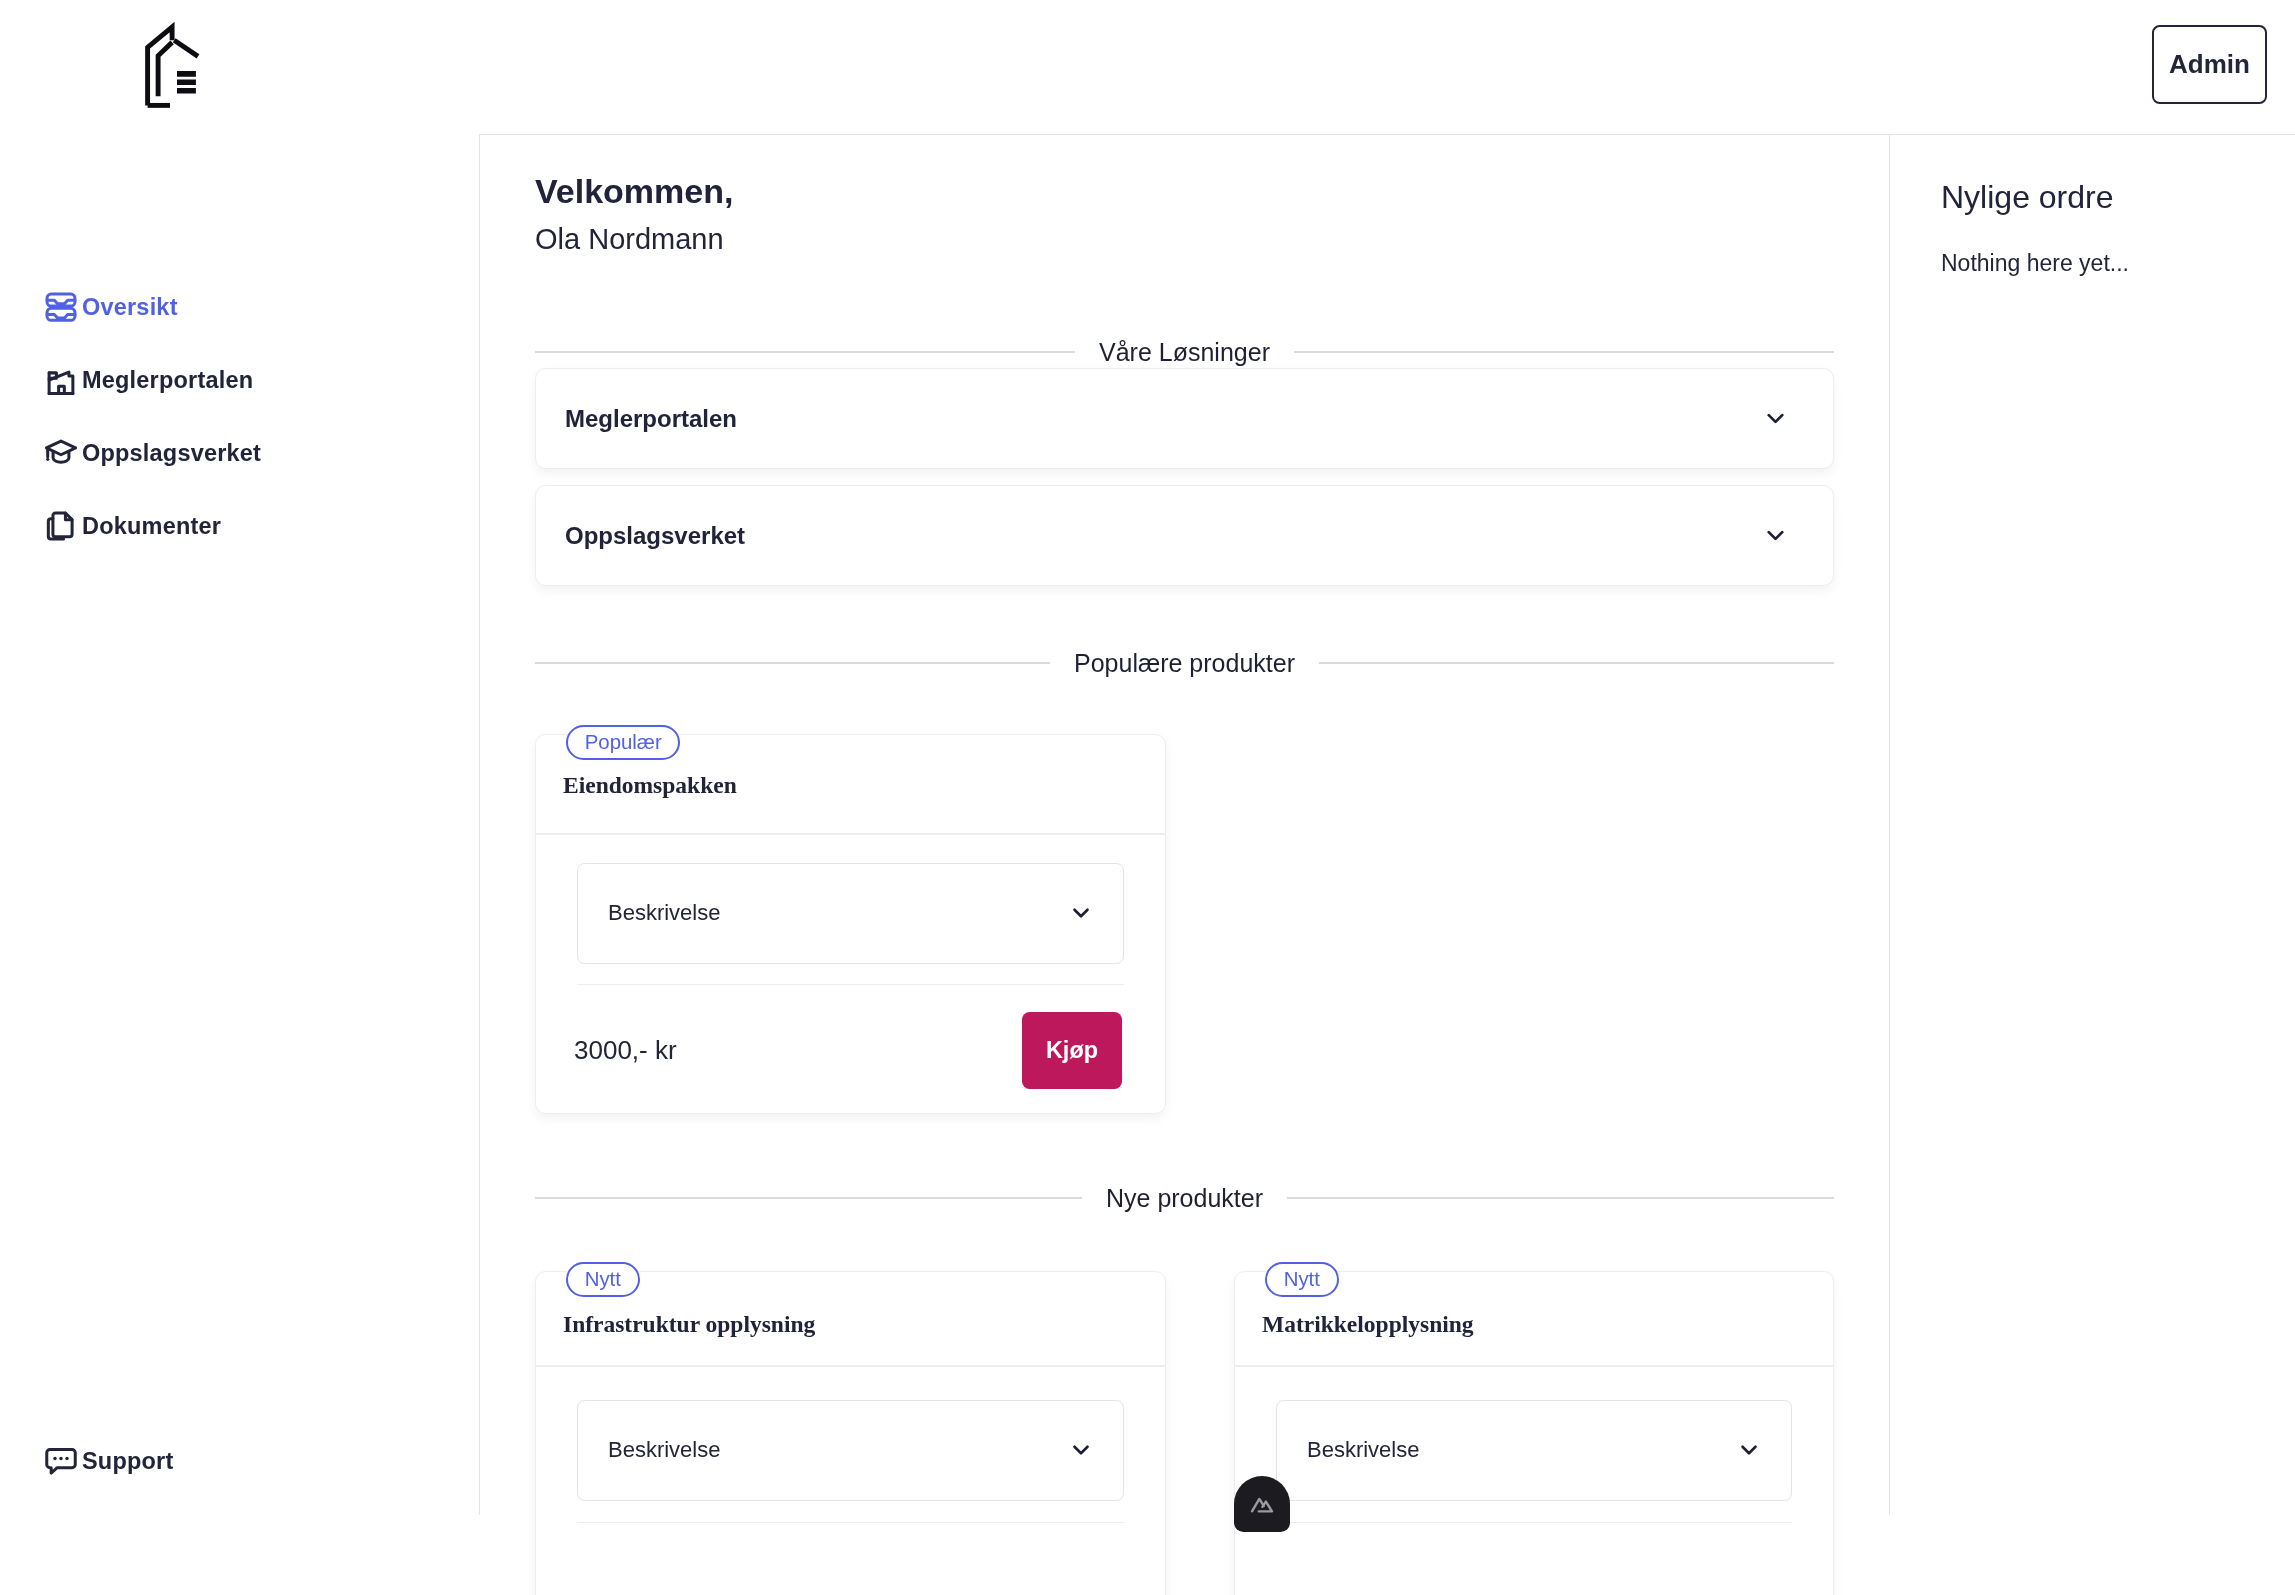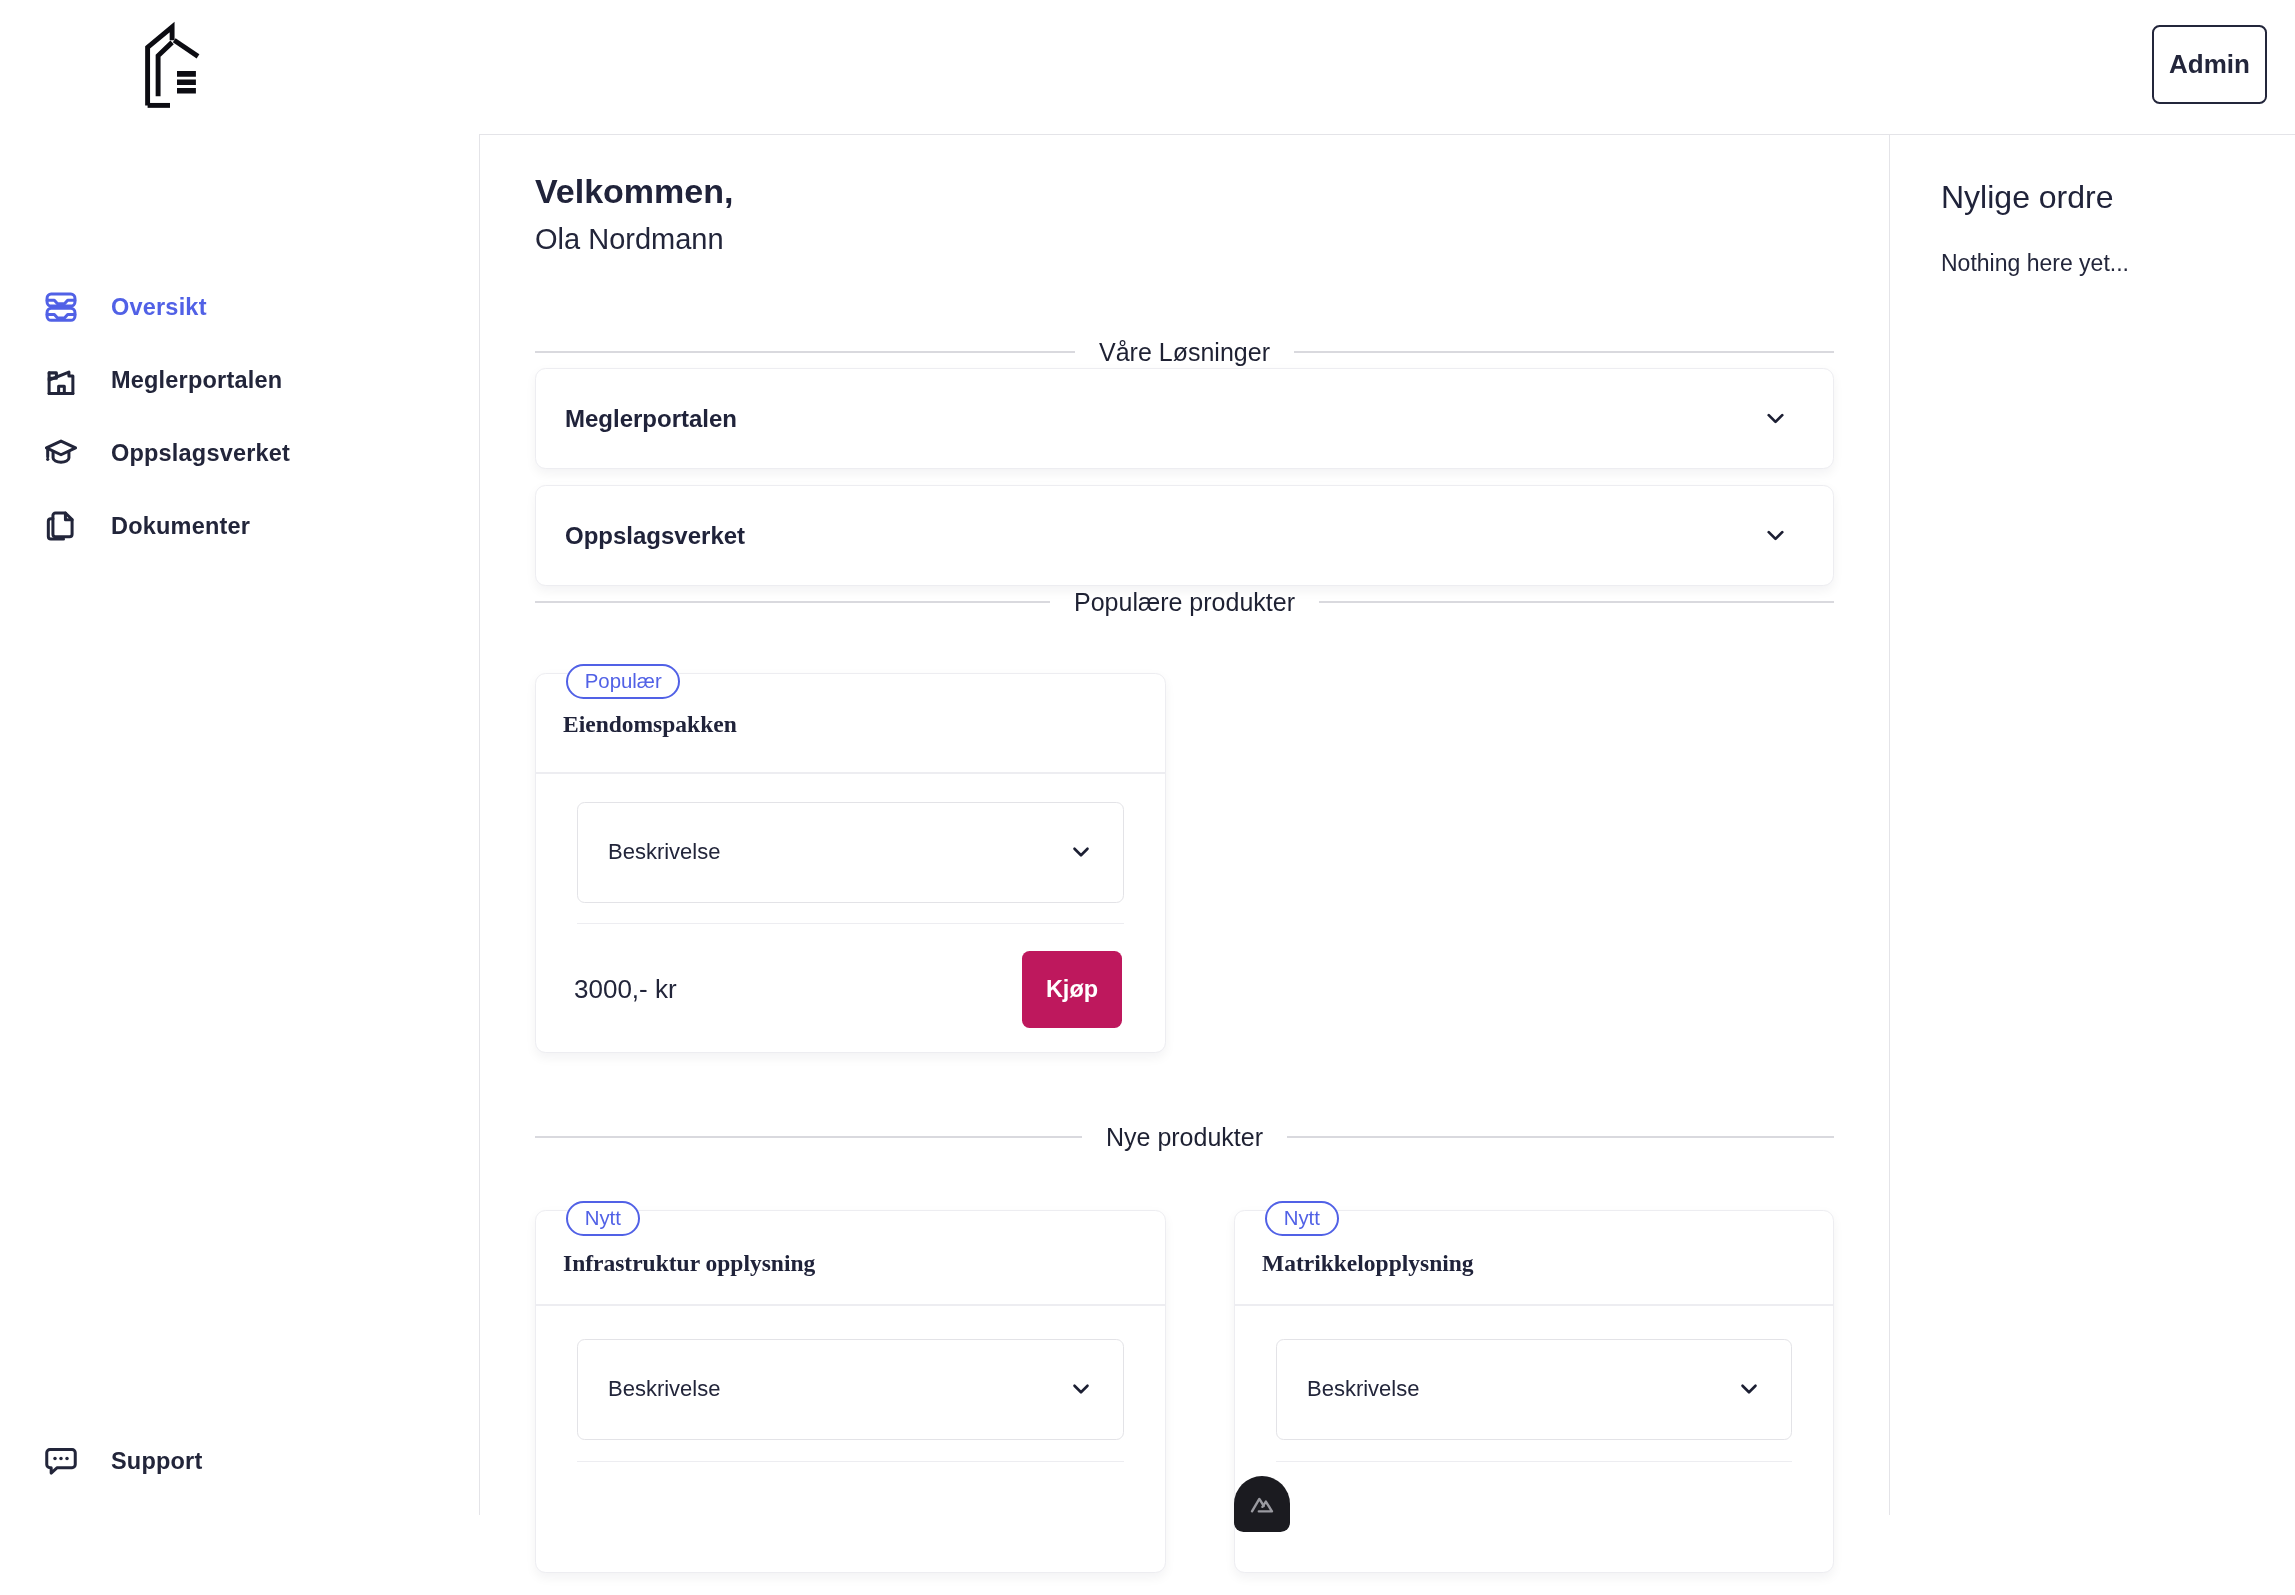--- a/index.html
+++ b/index.html
@@ -27,21 +27,21 @@
     font-size: 26px; font-weight: 700; color: #23263b;
     cursor: pointer;
   }
 
   
   .sidebar-nav {
     position: absolute; left: 42px; top: 289px;
     display: flex; flex-direction: column; gap: 37px;
   }
   .nav-item {
-    display: flex; align-items: center; gap: 31px;
+    display: flex; align-items: center; gap: 2px;
     height: 36px; cursor: pointer; color: #22253a;
   }
   .nav-item.active { color: #5161e6; }
   .nav-item svg { width: 38px; height: 38px; flex: 0 0 auto; }
   .nav-label { font-size: 23.5px; font-weight: 700; letter-spacing: 0.2px; }
   .support-item { position: absolute; left: 42px; top: 1443px; }
 
   
   .content-wrapper {
     position: absolute; left: 479px; top: 134px;
@@ -62,21 +62,21 @@
   .welcome-name  { font-size: 29px; line-height: 36px; font-weight: 400; margin-top: 9px; }
 
   .section-divider {
     display: flex; align-items: center; gap: 24px; height: 32px; text-align: center;
   }
   .section-divider .line { flex: 1; height: 1.5px; background: #d9d9de; }
   .section-divider .sd-title {
     font-size: 25px; font-weight: 500; color: #1e2133; white-space: nowrap;
   }
   .sd-1 { margin-top: 79px; }
-  .sd-2 { }
+  .sd-2 { margin-top: 61px; }
   .sd-3 { margin-top: 68px; }
 
   
   .accordion {
     height: 101px; background: #fff;
     border: 1.5px solid #ededf1; border-radius: 10.6px;
     box-shadow: 0 4.5px 10.6px rgba(20,20,40,0.05);
     display: flex; align-items: center; justify-content: space-between;
     padding: 0 44px 0 29px;
     cursor: pointer;

